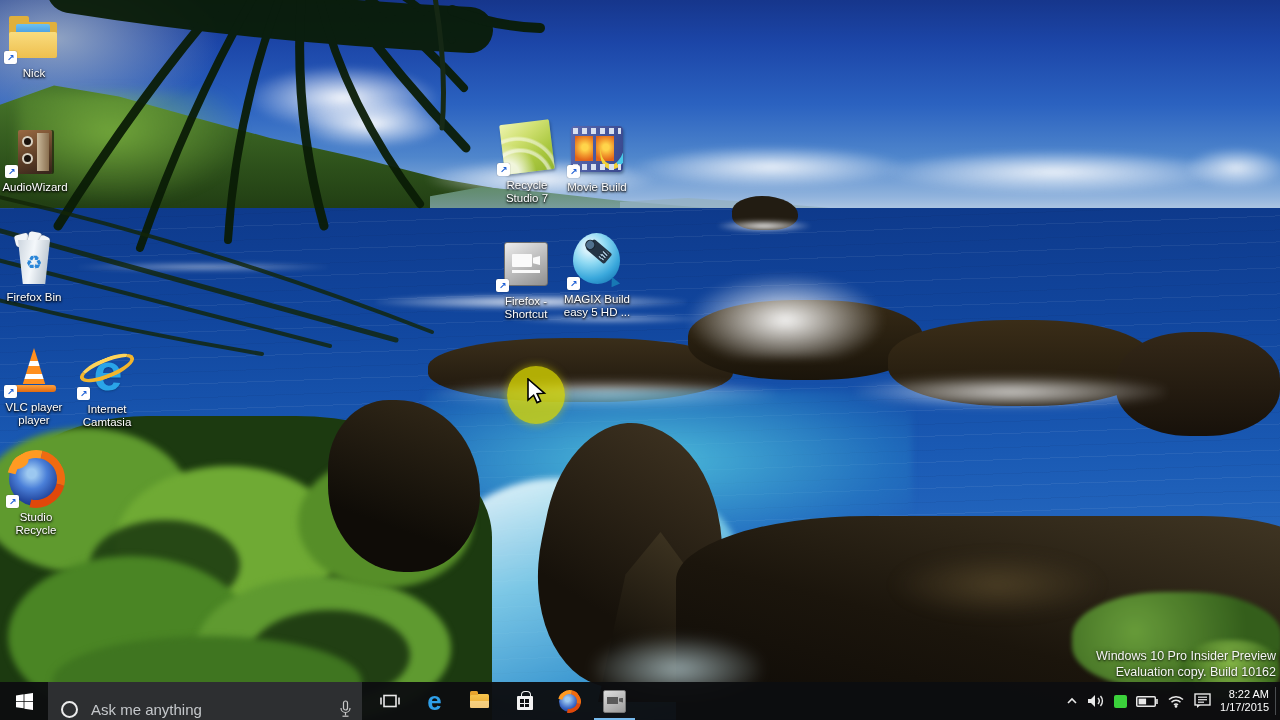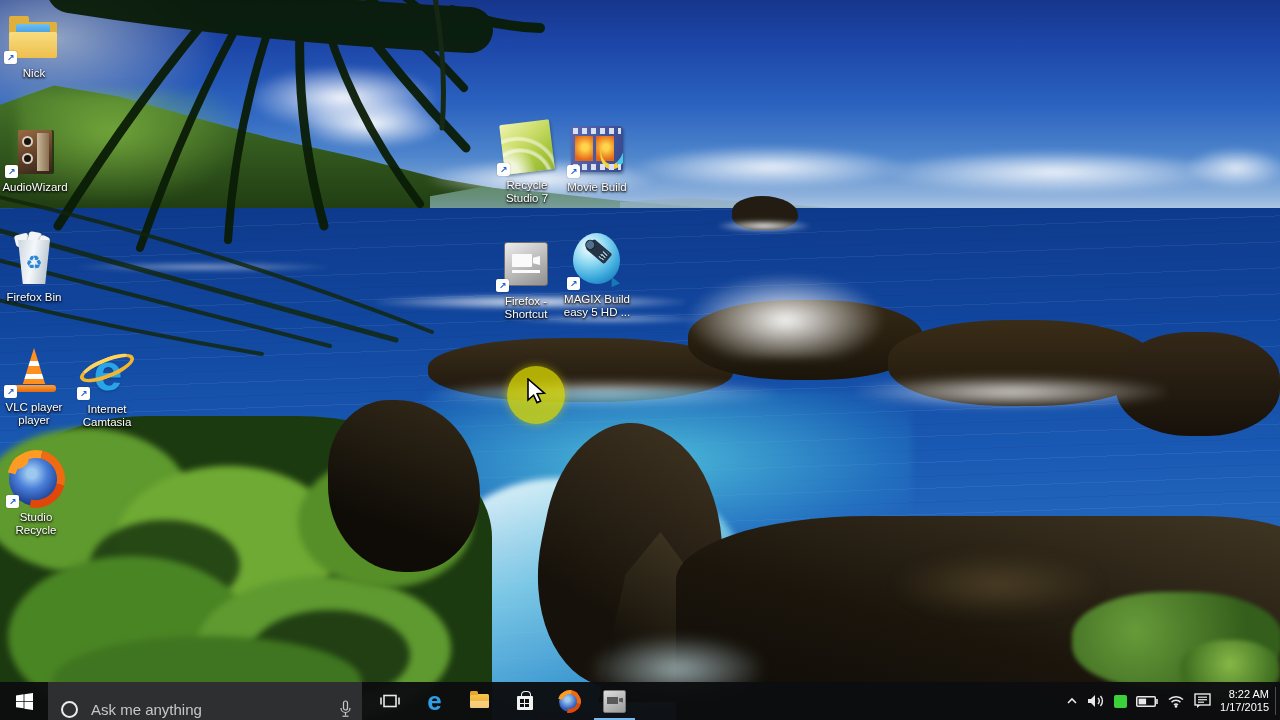--- a/index.html
+++ b/index.html
@@ -291,20 +291,24 @@
       <path d="M452,10 Q492,26 540,28" stroke-width="10"></path>
     </g>
     <g stroke="#122508" fill="none" stroke-linecap="round" opacity="0.8">
       <path d="M-10,195 Q200,242 432,332" stroke-width="4"></path>
       <path d="M-10,228 Q180,280 396,340" stroke-width="5"></path>
       <path d="M-10,258 Q150,300 330,346" stroke-width="4"></path>
       <path d="M-10,298 Q120,330 262,354" stroke-width="4"></path>
     </g>
   </svg>
 
+  <div class="watermark">
+    <div>Windows 10 Pro Insider Preview</div>
+    <div>Evaluation copy. Build 10162</div>
+  </div>
 
   <div class="dicon" style="left:-6px;top:8px;">
     <div class="gfx">
       <div class="fold-back"></div>
         <div class="fold-blue"></div>
         <div class="fold-front"></div>
       <span class="sc">↗</span>
     </div>
     <div class="lbl">Nick</div>
   </div>

